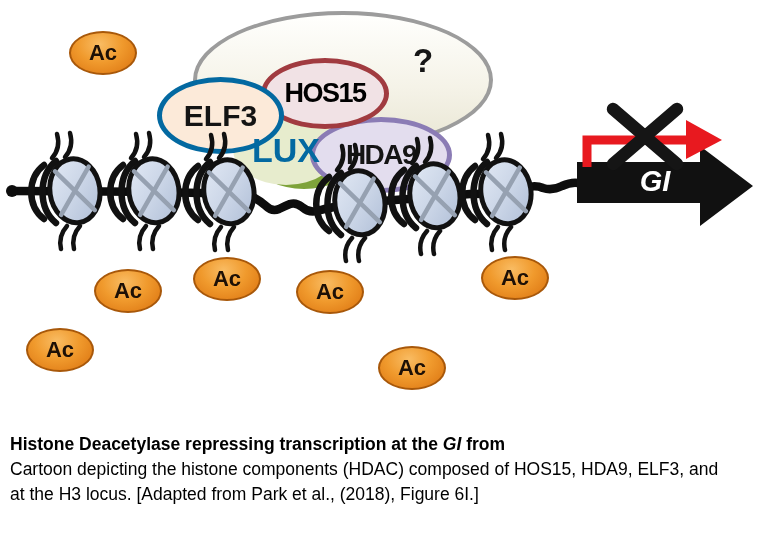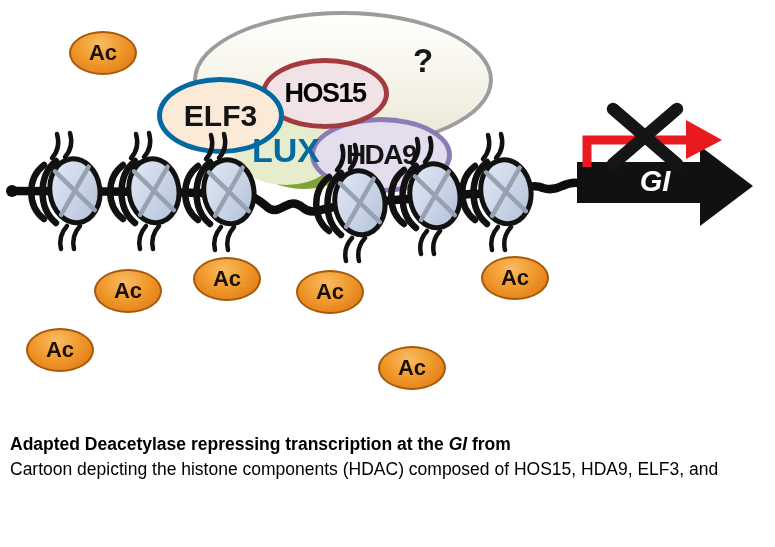--- a/index.html
+++ b/index.html
@@ -139,20 +139,21 @@
   <div class="ac ac1">Ac</div>
   <div class="ac ac2">Ac</div>
   <div class="ac ac3">Ac</div>
   <div class="ac ac4">Ac</div>
   <div class="ac ac5">Ac</div>
   <div class="ac ac6">Ac</div>
   <div class="ac ac7">Ac</div>
 
   <div class="caption">
     <div class="caption-title">
-      <span>Adapted Deacetylase repressing transcription at the </span><span class="gene-italic">GI</span><span> from</span>
+      <span>Histone Deacetylase repressing transcription at the </span><span class="gene-italic">GI</span><span> from</span>
     </div>
     <div class="caption-body">
       <div>Cartoon depicting the histone components (HDAC) composed of HOS15, HDA9, ELF3, and</div>
+      <div>at the H3 locus. [Adapted from Park et al., (2018), Figure 6I.]</div>
     </div>
   </div>
 
 </div>
 
 </body></html>

